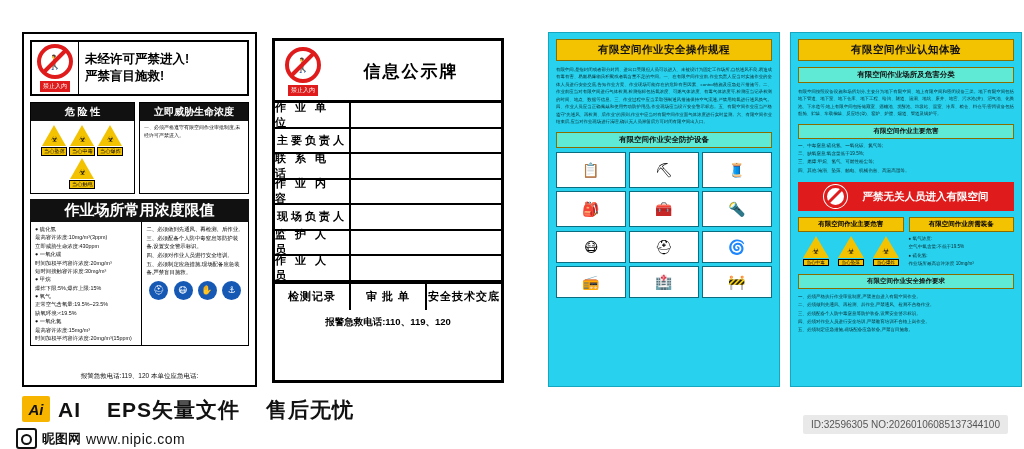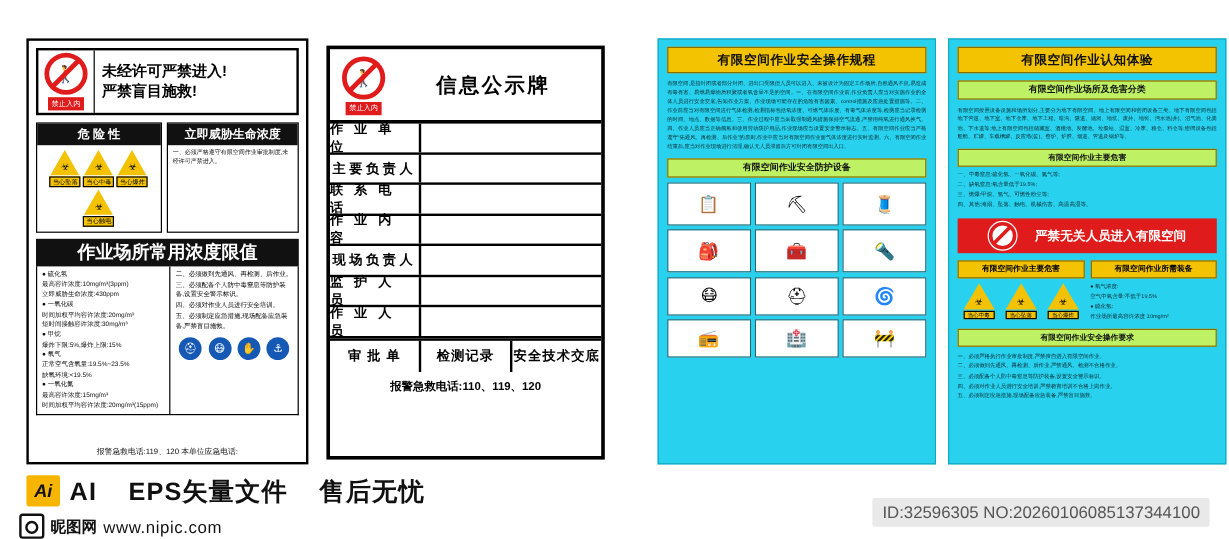--- a/index.html
+++ b/index.html
@@ -56,21 +56,21 @@
   .p2-rowlast div{flex:1;display:flex;align-items:center;justify-content:center;font-size:11px;font-weight:bold;border-right:2px solid #000;letter-spacing:1px;}
   .p2-rowlast div:last-child{border-right:none;}
   .p2-foot{text-align:center;font-size:9.5px;font-weight:bold;padding-top:6px;}
 
   
   .pc{position:absolute;top:32px;width:232px;height:355px;background:#28d2ee;border:1px solid #15a7c0;box-sizing:border-box;padding:6px 7px;}
   .p3{left:548px;}
   .p4{left:790px;}
   .pc-title{background:#f3c200;border:1px solid #8a6d00;color:#111;font-size:10.5px;font-weight:bold;text-align:center;padding:3px 0;letter-spacing:.5px;}
   .pc-para{font-size:4.4px;line-height:1.7;color:#0b2b33;text-align:justify;margin-top:5px;}
-  .pc-bar{background:#bef264;border:1px solid #8a6d00;color:#111;font-size:7.5px;font-weight:bold;text-align:center;padding:2px 10px;margin-top:6px;}
+  .pc-bar{background:#5eead4;border:1px solid #8a6d00;color:#111;font-size:7.5px;font-weight:bold;text-align:center;padding:2px 10px;margin-top:6px;}
   .pc-bar.sm{font-size:6.5px;}
   .grid3{display:grid;grid-template-columns:repeat(3,1fr);gap:3px;margin-top:4px;}
   .cell{background:#fff;border:1px solid #0a6d80;height:34px;display:flex;align-items:center;justify-content:center;font-size:14px;overflow:hidden;}
   .cell2{height:30px;}
   .red-band{background:#e01b1b;color:#fff;font-size:10.5px;font-weight:bold;text-align:center;padding:3px 4px;margin-top:7px;display:flex;align-items:center;justify-content:center;gap:16px;}
   .red-band .ni{width:17px;height:17px;border-radius:50%;background:#fff;border:3px solid #e01b1b;position:relative;box-shadow:0 0 0 1px #fff;}
   .red-band .ni:after{content:"";position:absolute;left:-1px;right:-1px;top:6px;height:3px;background:#e01b1b;transform:rotate(-45deg);}
   .two-col{display:flex;gap:5px;margin-top:6px;}
   .two-col>div{flex:1;}
   .mini-bar{background:#f3c200;border:1px solid #8a6d00;font-size:6.5px;font-weight:bold;text-align:center;padding:2px 0;}
@@ -84,21 +84,21 @@
   
   .foot{position:absolute;left:0;top:392px;width:1024px;height:57px;background:#fff;}
   .ai-badge{position:absolute;left:22px;top:396px;width:28px;height:26px;background:#f7b500;color:#111;font-weight:bold;font-size:15px;display:flex;align-items:center;justify-content:center;border-radius:2px;font-style:italic;}
   .foot-txt{position:absolute;left:58px;top:396px;font-size:21px;font-weight:bold;color:#111;letter-spacing:1px;}
   .foot-txt .sp{display:inline-block;width:26px;}
   .logo{position:absolute;left:16px;top:428px;display:flex;align-items:center;gap:5px;}
   .logo-mark{width:17px;height:17px;border:2px solid #111;border-radius:3px;position:relative;}
   .logo-mark:after{content:"";position:absolute;left:3px;top:4px;width:7px;height:7px;border:2px solid #111;border-radius:50%;}
   .logo-cn{font-size:13px;font-weight:bold;color:#111;}
   .logo-url{font-size:14px;color:#111;letter-spacing:.5px;}
-  .idbox{position:absolute;right:16px;top:415px;background:#e9e9e9;color:#555;font-size:14px;padding:4px 8px;border-radius:2px;}
+  .idbox{position:absolute;right:16px;top:415px;background:#e9e9e9;color:#555;font-size:10px;padding:4px 8px;border-radius:2px;}
 </style>
 </head>
 <body>
 
 <div class="stage">
 
   <div class="p1">
 
     <div class="p1-warn">
       <div class="p1-warn-sign">
@@ -216,22 +216,22 @@
         </div>
       <div class="p2-row">
           <div class="p2-lab">监 护 人 员</div>
           <div class="p2-val"></div>
         </div>
       <div class="p2-row">
           <div class="p2-lab">作 业 人 员</div>
           <div class="p2-val"></div>
         </div>
       <div class="p2-rowlast">
+        <div>检测记录</div>
         <div>审 批 单</div>
-        <div>检测记录</div>
         <div>安全技术交底</div>
       </div>
     </div>
     <div class="p2-foot">报警急救电话:110、119、120</div>
   </div>
 
   <div class="pc p3">
     <div class="pc-title">有限空间作业安全操作规程</div>
     <div class="pc-para">有限空间,是指封闭或者部分封闭、进出口受限但人员可以进入、未被设计为固定工作场所,自然通风不良,易造成有毒有害、易燃易爆物质积聚或者氧含量不足的空间。一、在有限空间作业前,作业负责人应当对实施作业的全体人员进行安全交底,告知作业方案、作业现场可能存在的危险有害因素、control措施及应急处置措施等。二、作业前应当对有限空间进行气体检测,检测指标包括氧浓度、可燃气体浓度、有毒气体浓度等,检测应当记录检测的时间、地点、数据等信息。三、作业过程中应当采取强制通风措施保持空气流通,严禁用纯氧进行通风换气。四、作业人员应当正确佩戴和使用劳动防护用品,作业现场应当设置安全警示标志。五、有限空间作业应当严格遵守“先通风、再检测、后作业”的原则,作业中应当对有限空间作业面气体浓度进行实时监测。六、有限空间作业结束后,应当对作业现场进行清理,确认无人员滞留后方可封闭有限空间出入口。</div>
     <div class="pc-bar">有限空间作业安全防护设备</div>

